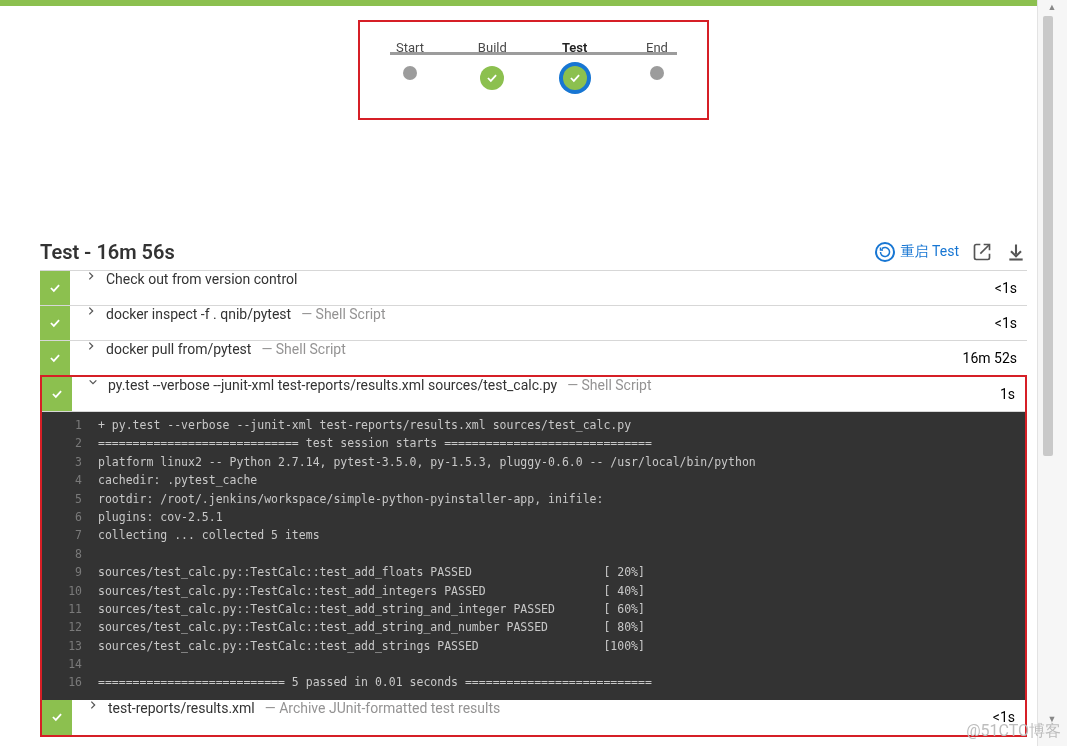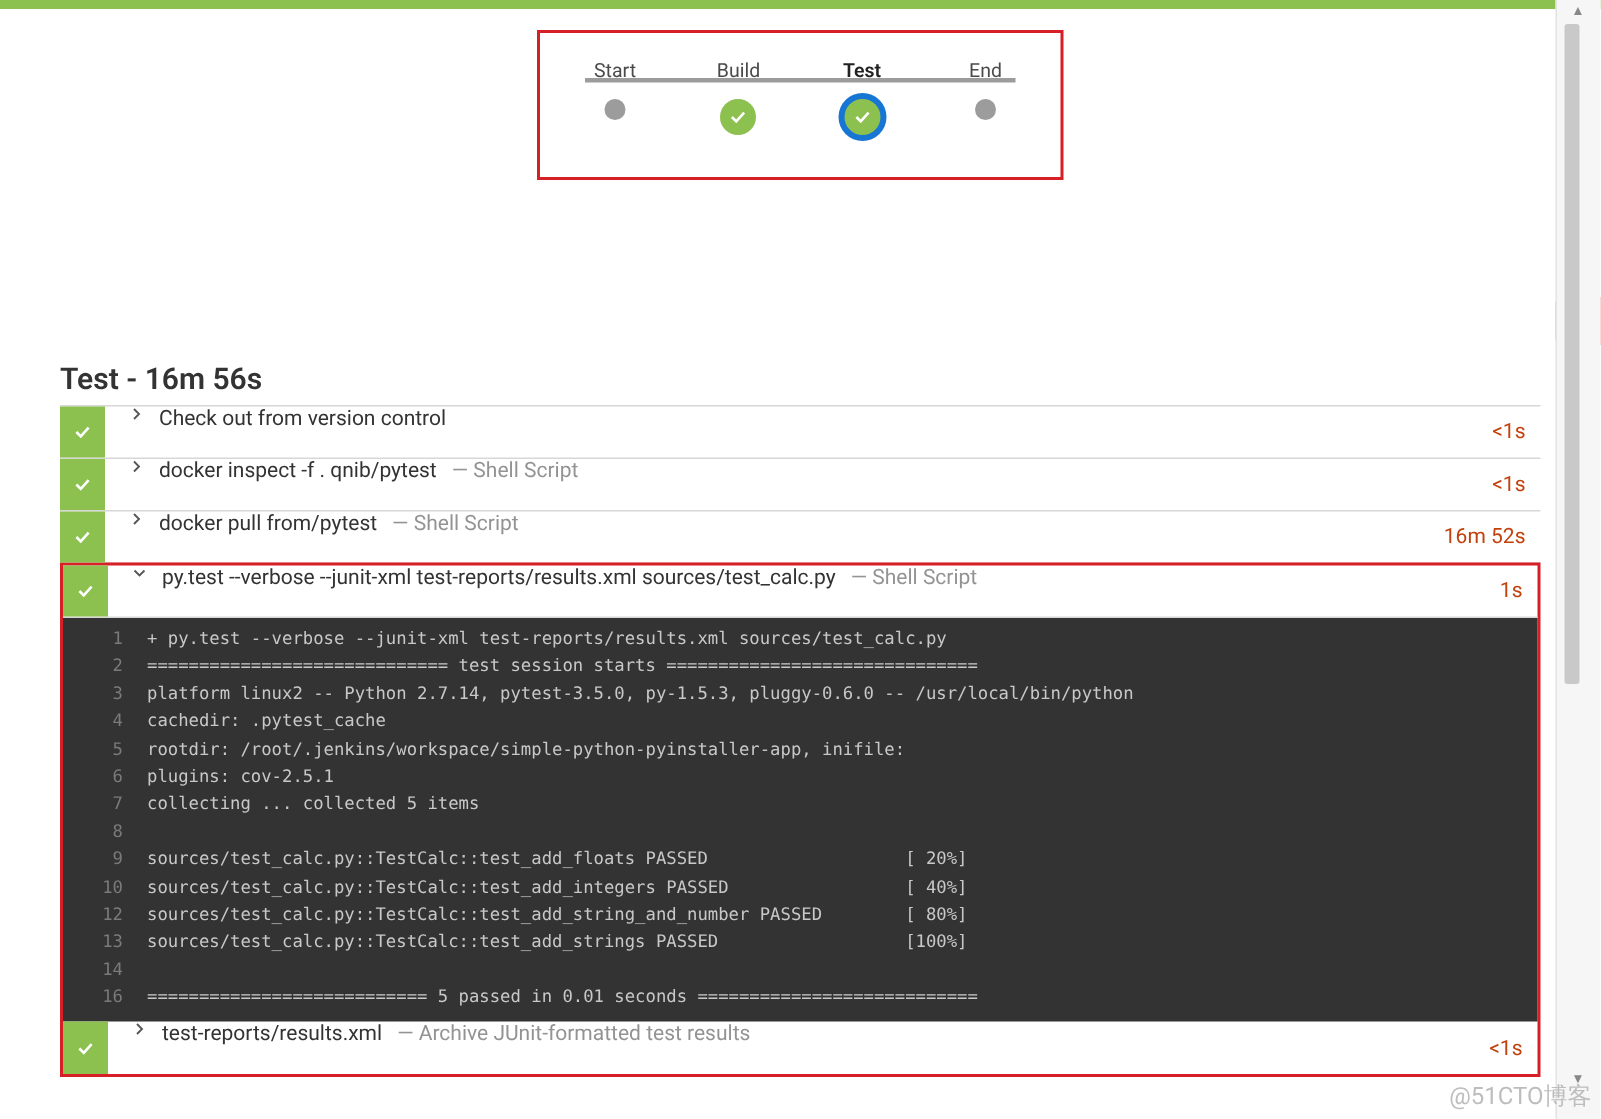--- a/index.html
+++ b/index.html
@@ -26,21 +26,21 @@
   .restart-icon svg { width:12px; height:12px; }
   .iconbtn { width:22px; height:22px; display:flex; align-items:center; justify-content:center; color:#555; cursor:pointer;}
   .steps { border-top: 1px solid #d7d7d7; }
   .step-row { display:flex; align-items:stretch; border-bottom:1px solid #d7d7d7; min-height:35px; }
   .step-status { width:30px; background:#8cc04f; display:flex; align-items:center; justify-content:center; flex-shrink:0;}
   .step-status svg { width:14px; height:14px; }
   .step-body { flex:1; display:flex; align-items:flex-start; padding:0 16px; gap:10px; cursor:pointer;}
   .chev { width:10px; height:10px; flex-shrink:0;}
   .step-title { color:#333; }
   .step-sub { color:#949393; }
-  .step-time { color:#c2410c; padding-right:10px; display:flex; align-items:center; font-size:14px;}
+  .step-time { color:#000000; padding-right:10px; display:flex; align-items:center; font-size:14px;}
   .highlight-wrap { border:2px solid #d61f26; margin-top:-1px;}
   .highlight-wrap .step-row:last-child { border-bottom: none;}
   .console { background:#333333; color:#c8c8c8; font-family: "Menlo","Consolas","DejaVu Sans Mono",monospace; font-size:11.5px; line-height:1.6; padding:4px 0 8px 0;}
   .cl { display:flex; }
   .ln { width:56px; text-align:right; padding-right:16px; color:#7a7a7a; flex-shrink:0; user-select:none;}
   .lc { white-space:pre; flex:1; }
   .scrollbar-outer { position:absolute; right:0; top:0; bottom:0; width:30px; background:#f6f6f6; border-left:1px solid #e3e3e3;}
   .scroll-arrow { position:absolute; right:2px; width:26px; height:14px; display:flex; align-items:center; justify-content:center; color:#888; font-size:9px;}
   .scroll-up { top:0;}
   .scroll-down { bottom:20px;}
@@ -94,20 +94,45 @@
         </div>
         <div class="stage">
           <div class="stage-label">End</div>
           <div class="node small"></div>
         </div>
       </div>
     </div>
 
     <div class="section-head">
       <div class="section-title">Test - 16m 56s</div>
+      <div class="section-actions">
+        <div class="restart-link">
+          <span class="restart-icon">
+            <svg viewBox="0 0 24 24" fill="none" stroke="#1776d3" stroke-width="3">
+                <path d="M3 12a9 9 0 1 0 3-6.7"></path>
+                <polyline points="3 3 3 8 8 8"></polyline>
+              </svg>
+          </span>
+          <span>重启 Test</span>
+        </div>
+        <div class="iconbtn">
+          <svg viewBox="0 0 24 24" width="20" height="20" fill="none" stroke="#555" stroke-width="2">
+              <path d="M14 3h7v7"></path>
+              <path d="M10 14 21 3"></path>
+              <path d="M21 14v5a2 2 0 0 1-2 2H5a2 2 0 0 1-2-2V5a2 2 0 0 1 2-2h5"></path>
+            </svg>
+        </div>
+        <div class="iconbtn">
+          <svg viewBox="0 0 24 24" width="20" height="20" fill="none" stroke="#555" stroke-width="2.5">
+              <path d="M12 3v12"></path>
+              <polyline points="6 11 12 17 18 11"></polyline>
+              <line x1="4" y1="21" x2="20" y2="21"></line>
+            </svg>
+        </div>
+      </div>
     </div>
 
     <div class="steps">
 
       <div class="step-row">
         <div class="step-status">
             <svg viewBox="0 0 24 24" fill="none" stroke="#fff" stroke-width="3">
               <polyline points="5 12 10 17 19 7"></polyline>
             </svg>
           </div>
@@ -206,20 +231,24 @@
             </div>
             <div class="cl">
               <div class="ln">9</div>
               <div class="lc">sources/test_calc.py::TestCalc::test_add_floats PASSED                   [ 20%]</div>
             </div>
             <div class="cl">
               <div class="ln">10</div>
               <div class="lc">sources/test_calc.py::TestCalc::test_add_integers PASSED                 [ 40%]</div>
             </div>
             <div class="cl">
+              <div class="ln">11</div>
+              <div class="lc">sources/test_calc.py::TestCalc::test_add_string_and_integer PASSED       [ 60%]</div>
+            </div>
+            <div class="cl">
               <div class="ln">12</div>
               <div class="lc">sources/test_calc.py::TestCalc::test_add_string_and_number PASSED        [ 80%]</div>
             </div>
             <div class="cl">
               <div class="ln">13</div>
               <div class="lc">sources/test_calc.py::TestCalc::test_add_strings PASSED                  [100%]</div>
             </div>
             <div class="cl">
               <div class="ln">14</div>
               <div class="lc"></div>

